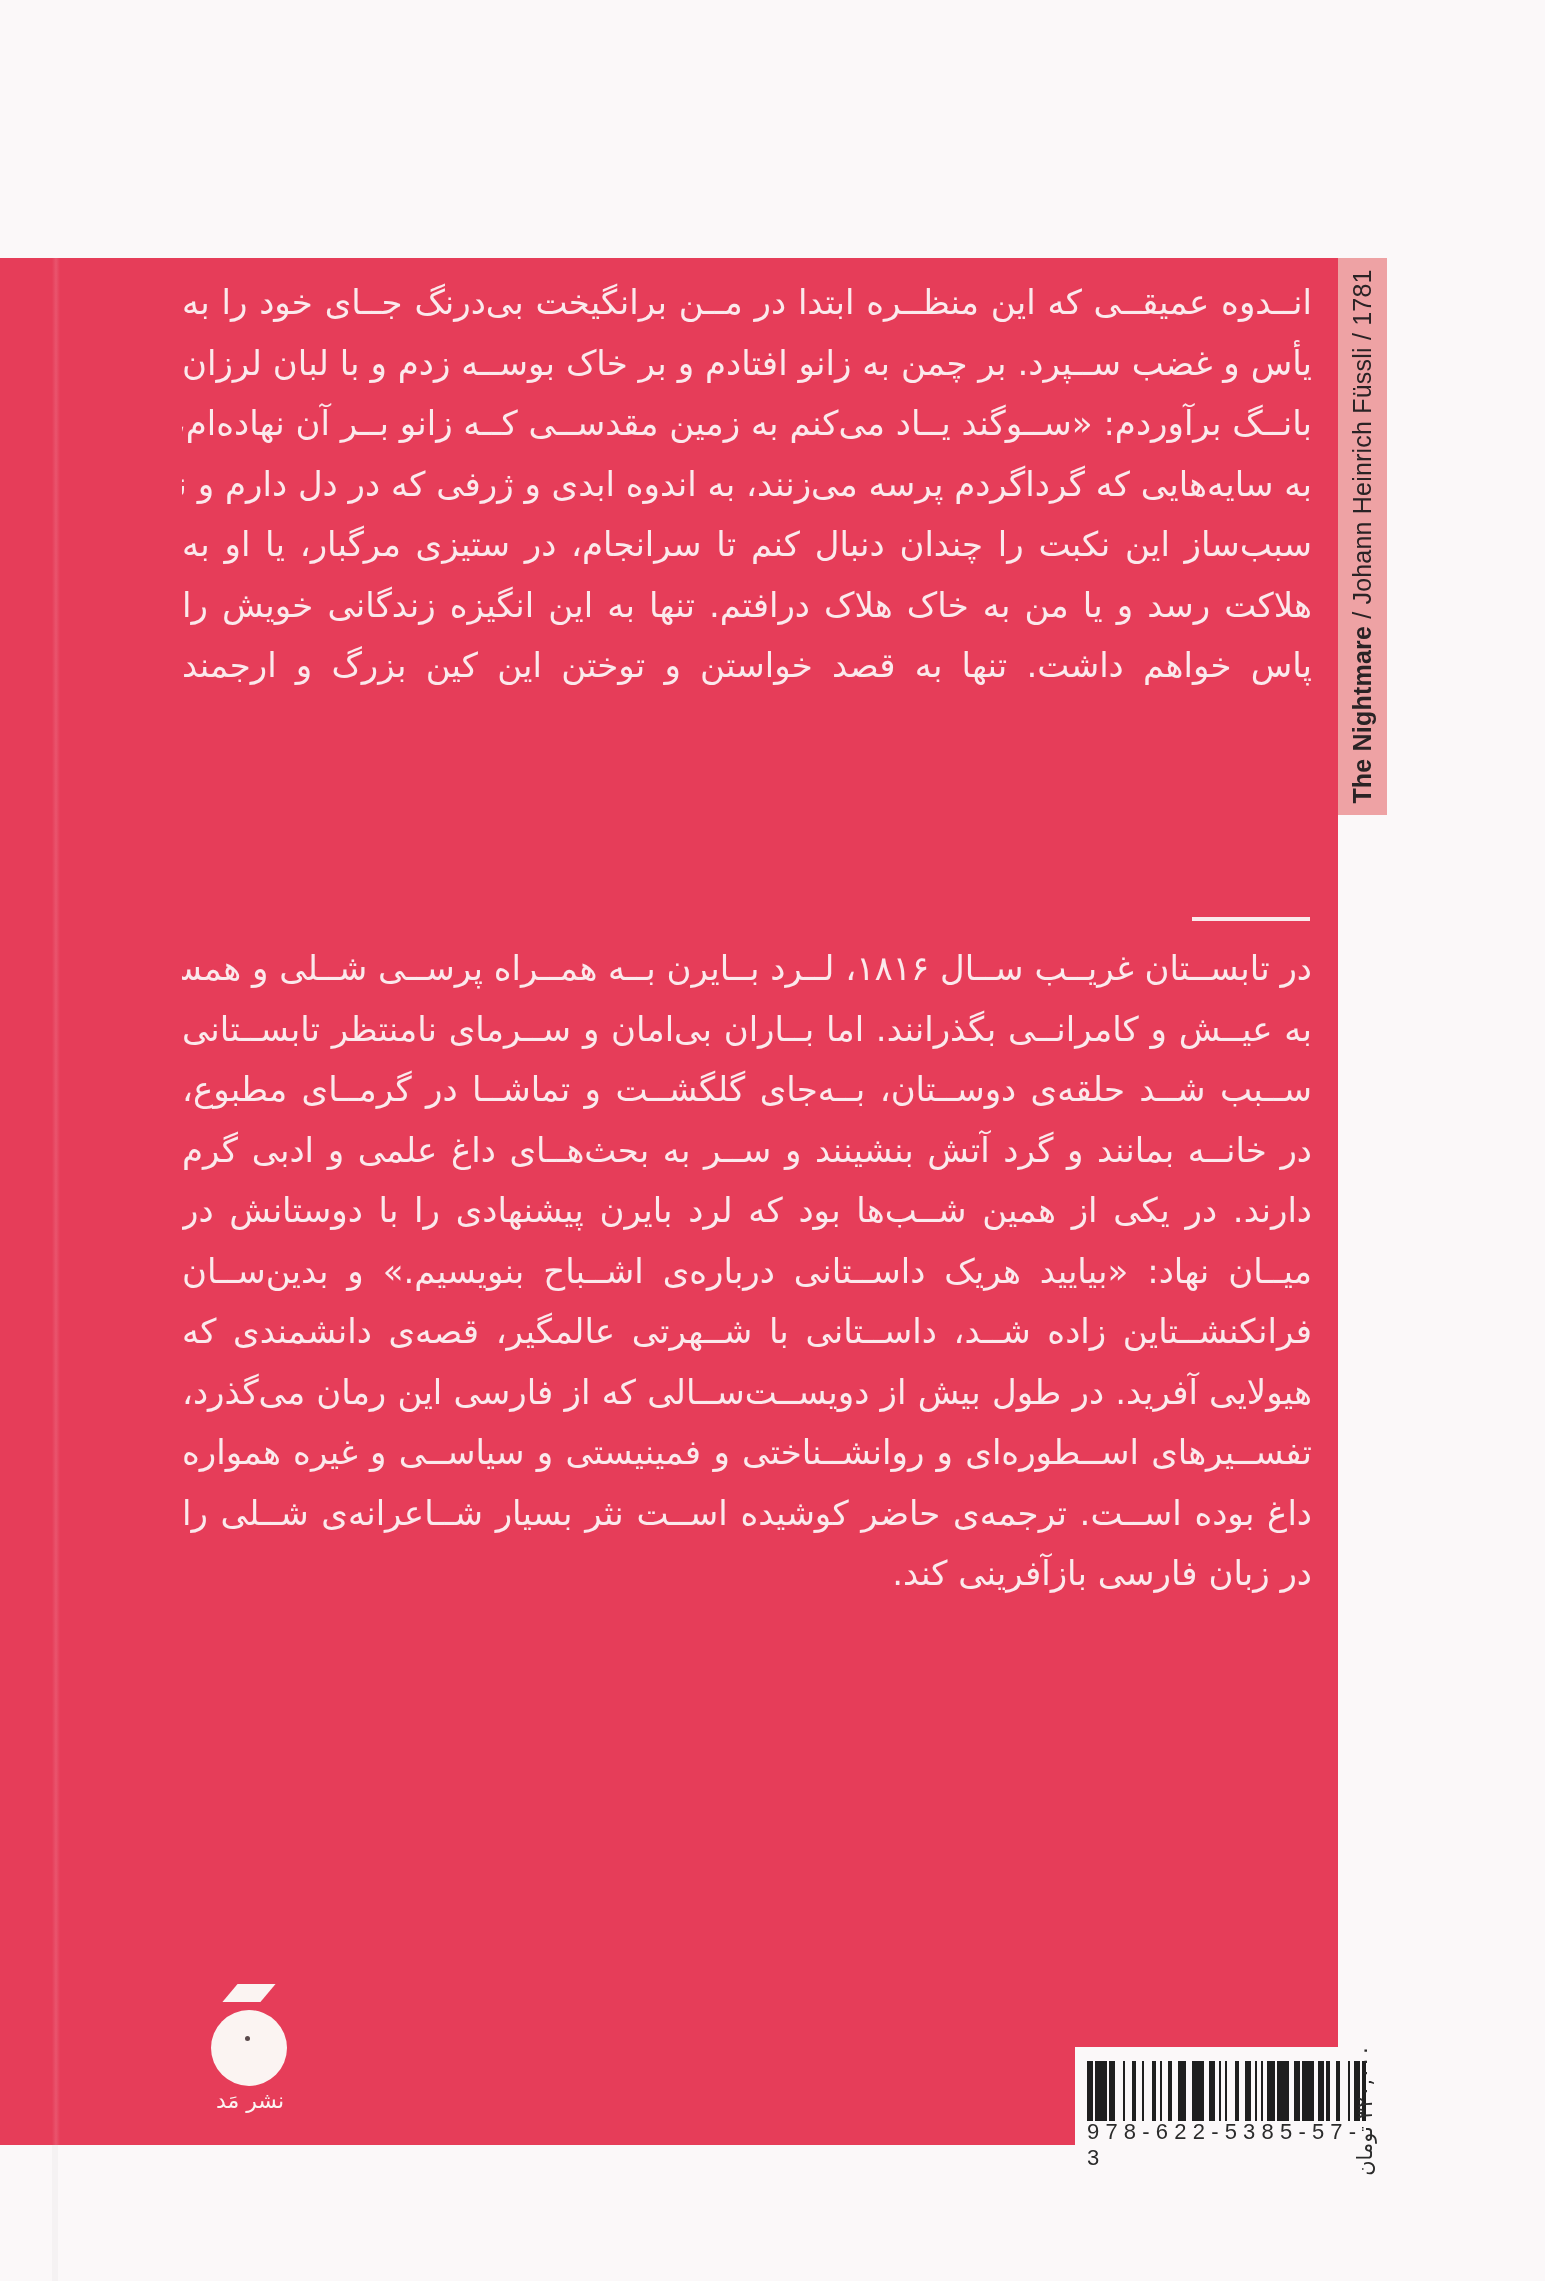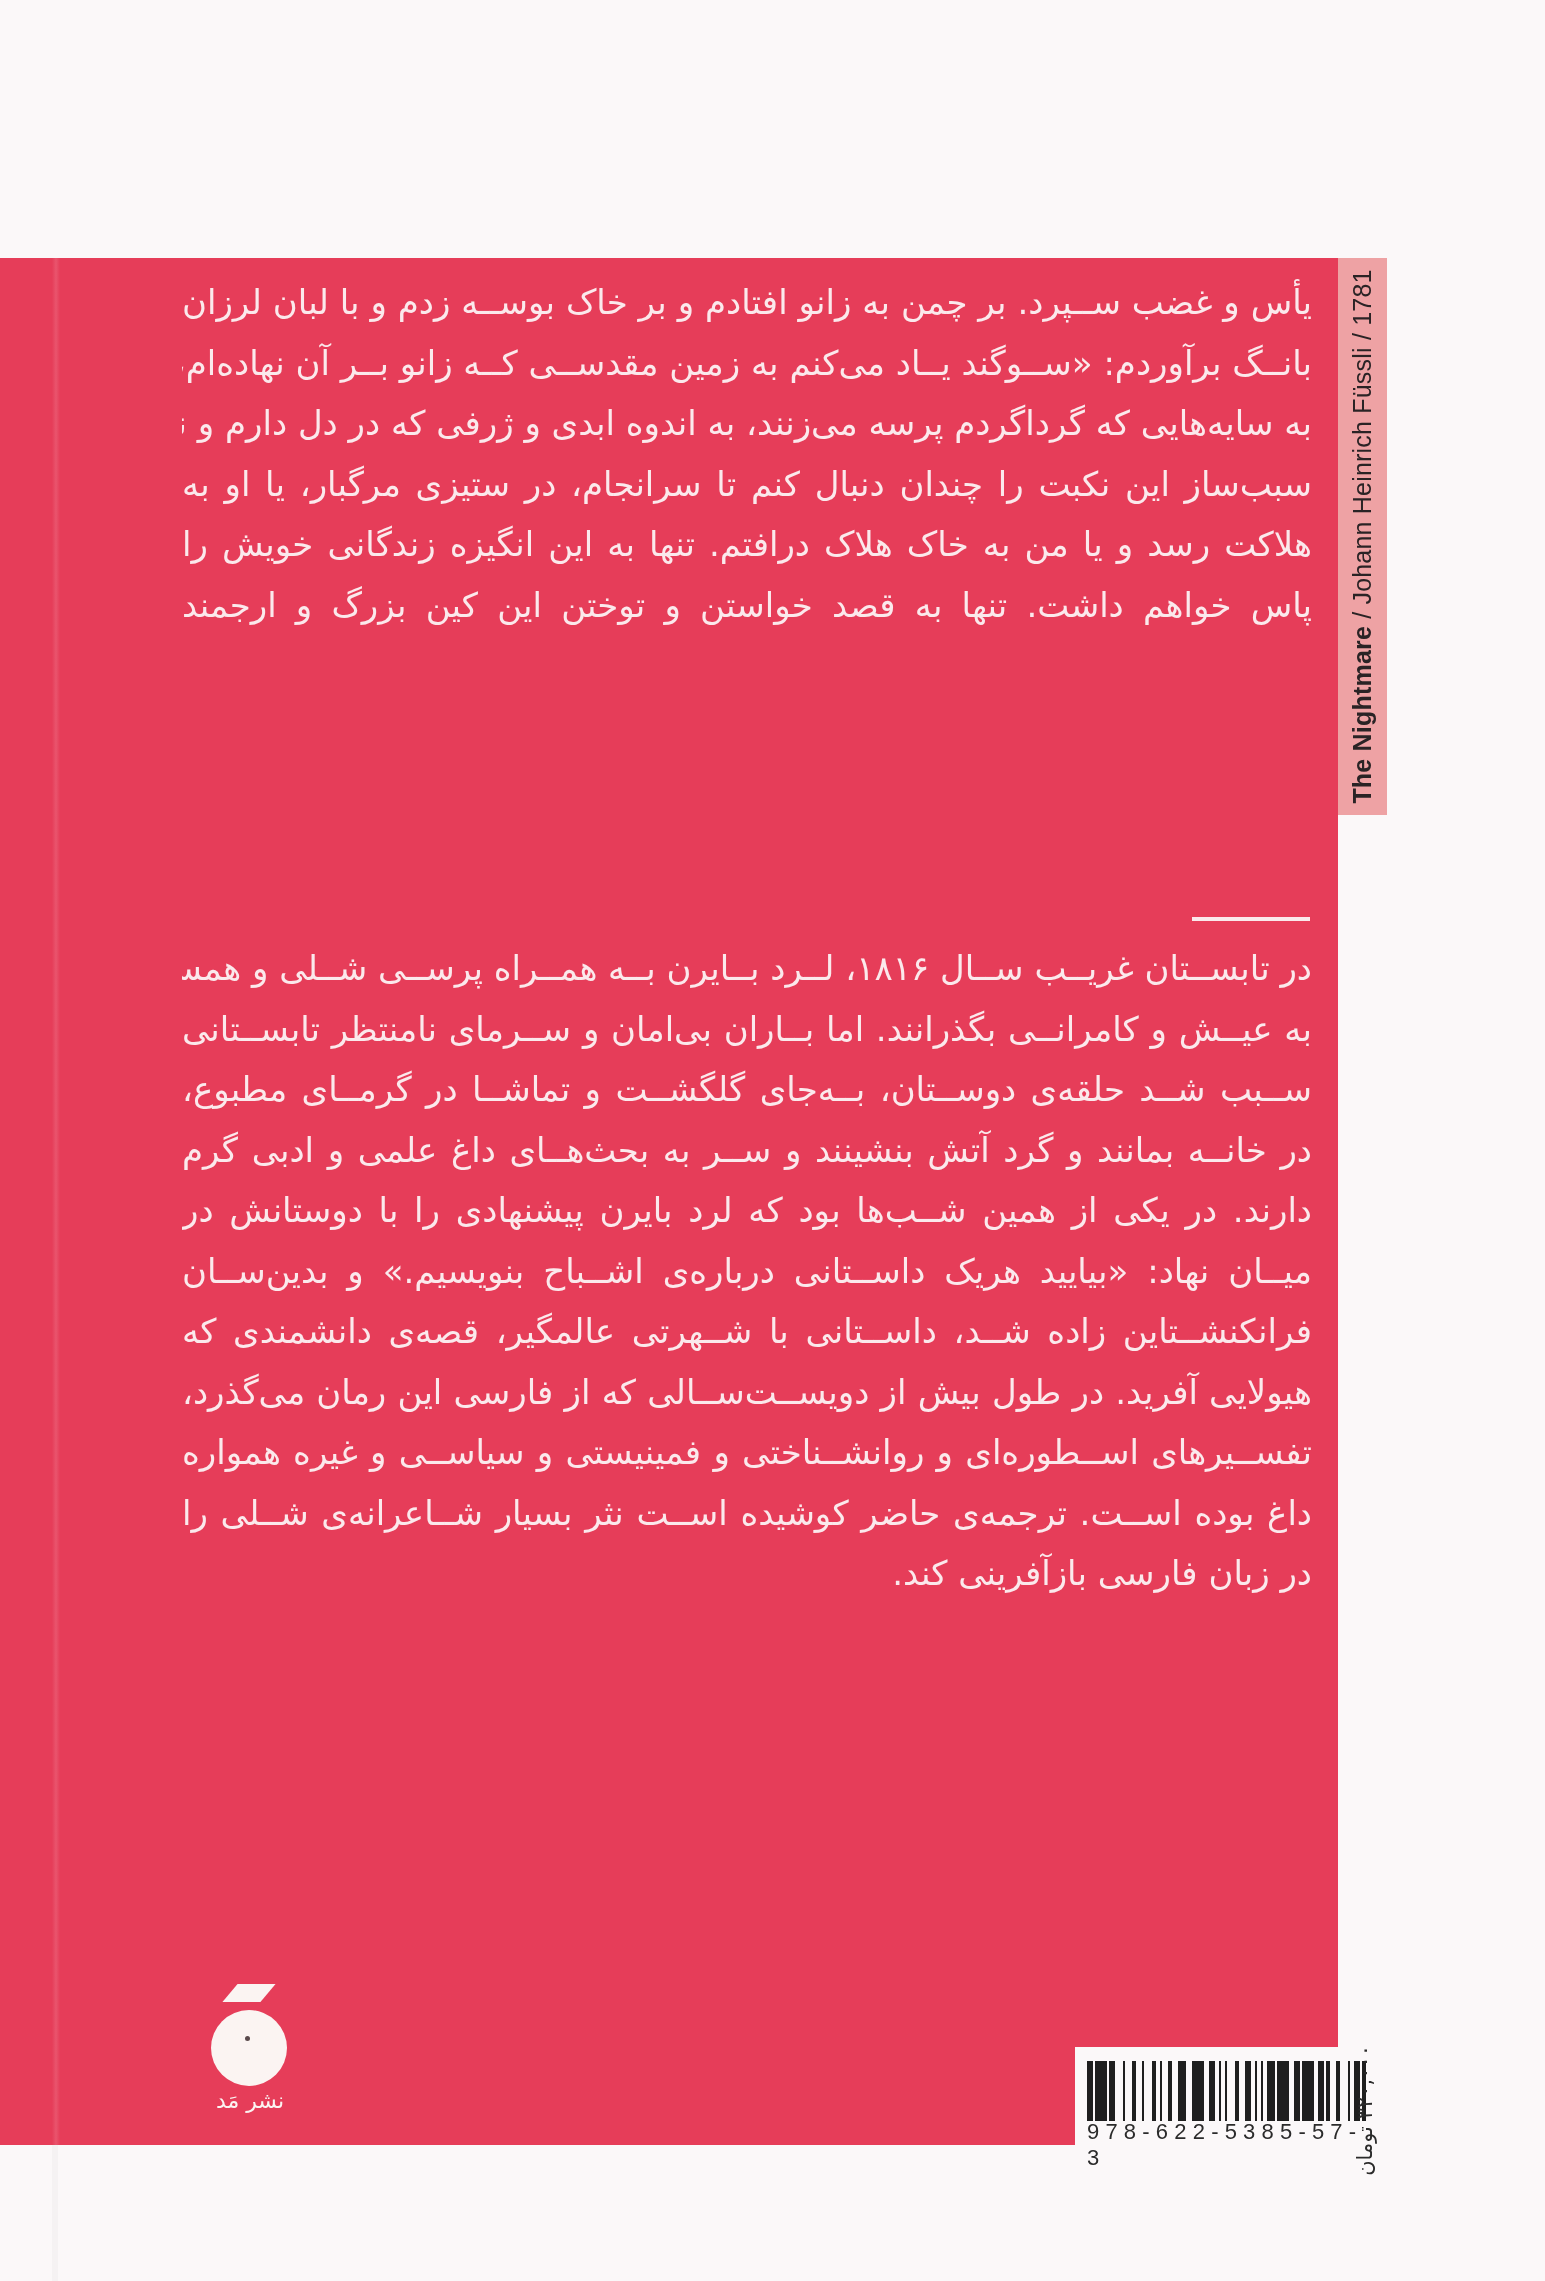--- a/index.html
+++ b/index.html
@@ -94,20 +94,21 @@
 </div>
 <div class="crease-below"></div>
 
 <div class="spine-strip">
   <div class="spine-text">
     <span class="title">The Nightmare</span><span> / </span><span>Johann Heinrich Füssli</span><span> / </span><span>1781</span>
   </div>
 </div>
 
 <div class="body-text para1">
+  <span class="line">انــدوه عمیقــی که این منظــره ابتدا در مــن برانگیخت بی‌درنگ جــای خود را به</span>
   <span class="line">یأس و غضب ســپرد. بر چمن به زانو افتادم و بر خاک بوســه زدم و با لبان لرزان</span>
   <span class="line">بانــگ برآوردم: «ســوگند یــاد می‌کنم به زمین مقدســی کــه زانو بــر آن نهاده‌ام،</span>
   <span class="line">به سایه‌هایی که گرداگردم پرسه می‌زنند، به اندوه ابدی و ژرفی که در دل دارم و نیز</span>
   <span class="line">سبب‌ساز این نکبت را چندان دنبال کنم تا سرانجام، در ستیزی مرگبار، یا او به</span>
   <span class="line">هلاکت رسد و یا من به خاک هلاک درافتم. تنها به این انگیزه زندگانی خویش را</span>
   <span class="line">پاس خواهم داشت. تنها به قصد خواستن و توختن این کین بزرگ و ارجمند</span>
 </div>
 
 <div class="divider"></div>
 

